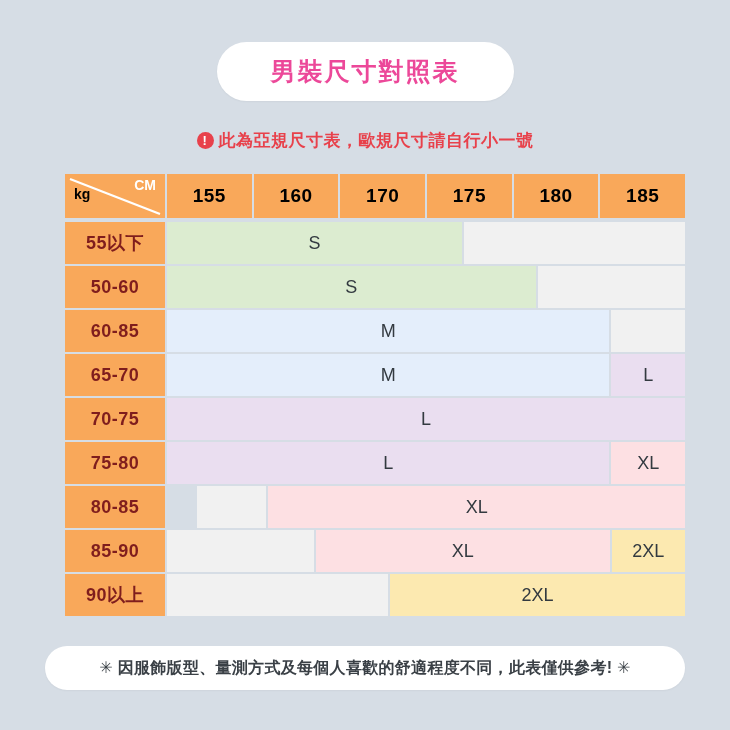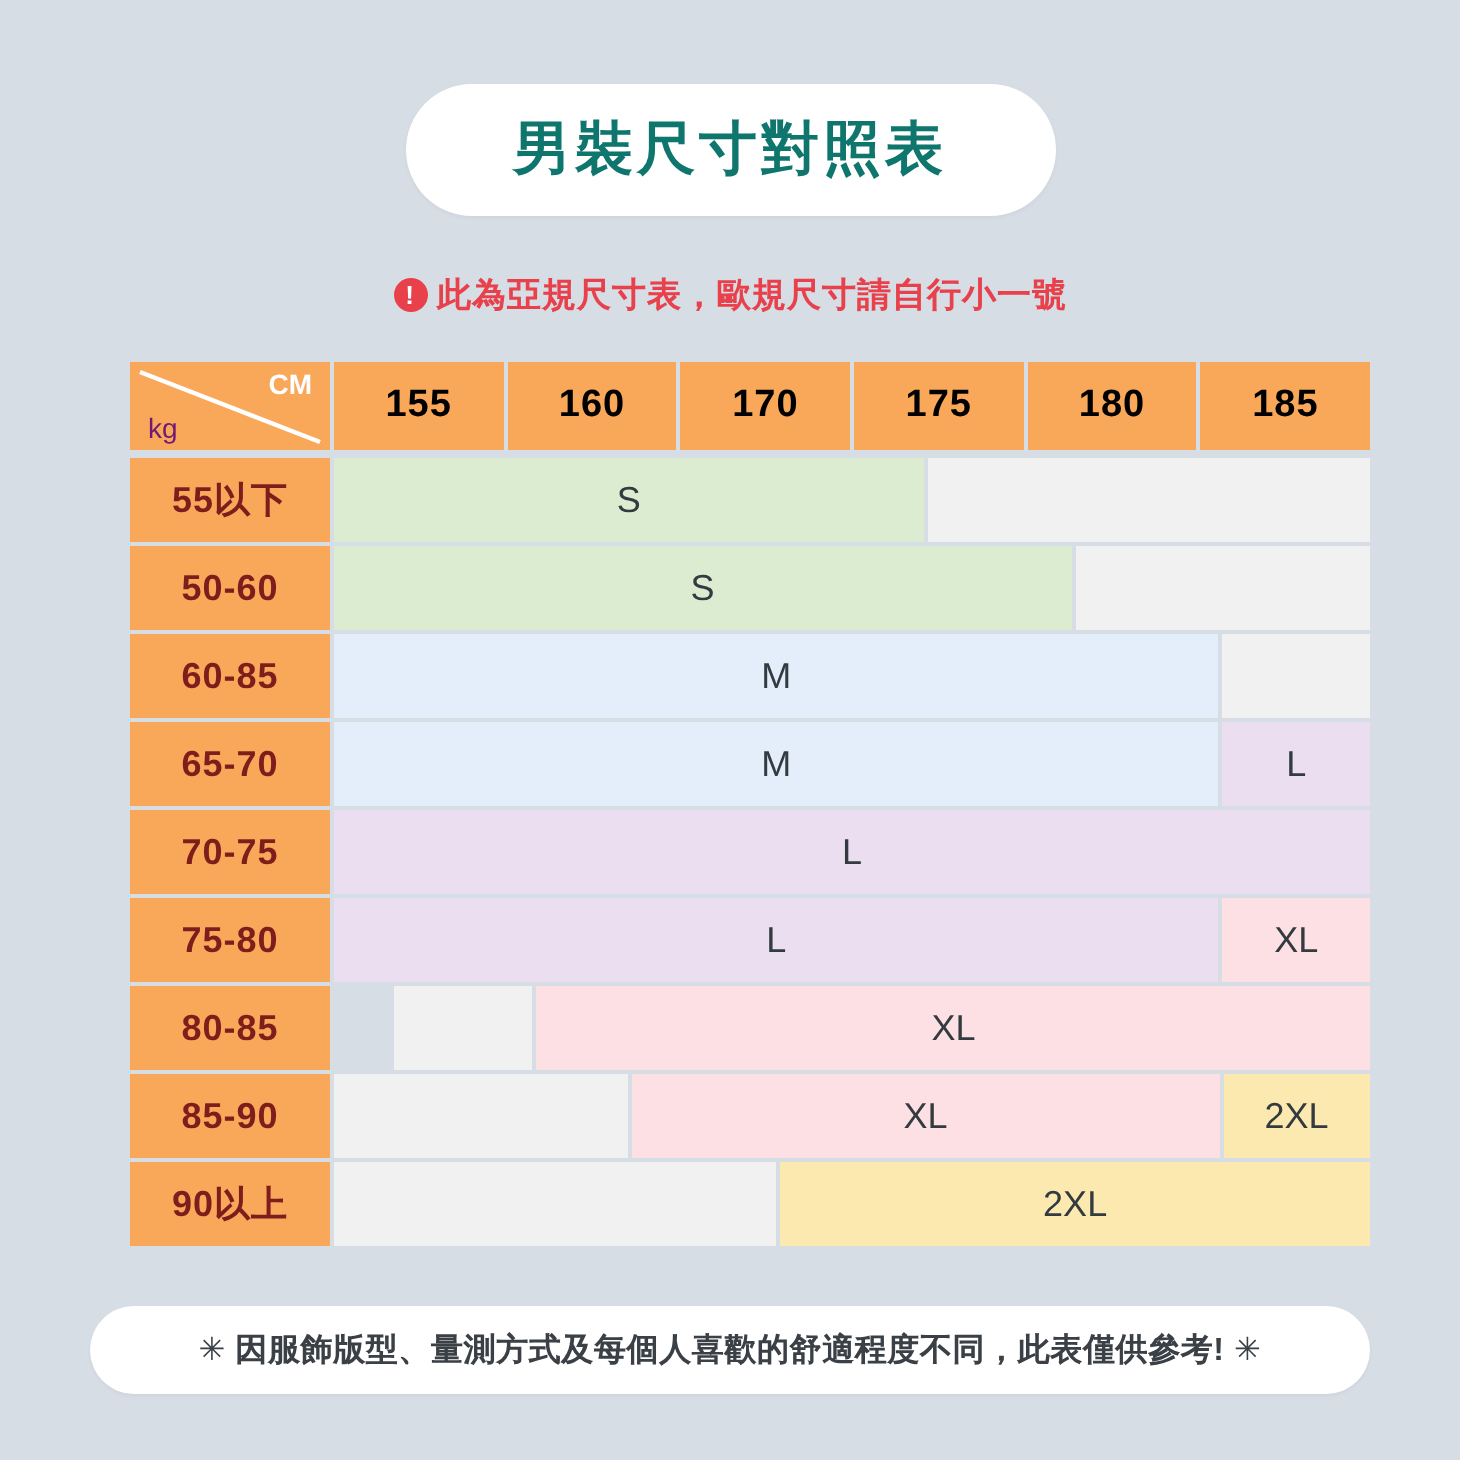--- a/index.html
+++ b/index.html
@@ -18,23 +18,23 @@
   }
   
   .title-pill{
     margin-top:42px;
     background:#ffffff;
     border-radius:40px;
     padding:13px 54px;
     box-shadow:0 1px 2px rgba(0,0,0,.04);
   }
   .title-text{
-    font-size:29px;
-    font-weight:bold;
-    color:#0f766e;
+    font-size:25px;
+    font-weight:bold;
+    color:#ec4899;
     letter-spacing:2px;
     white-space:nowrap;
   }
   
   .subtitle{
     margin-top:28px;
     display:flex;
     align-items:center;
     justify-content:center;
     gap:5px;
@@ -94,24 +94,24 @@
   }
   .cell-corner .cm{
     position:absolute;
     right:9px; top:3px;
     color:#fff;
     font-size:14px;
     font-weight:bold;
   }
   .cell-corner .kg{
     position:absolute;
-    left:9px; bottom:3px;
-    color:#701a75;
+    left:9px; bottom:16px;
+    color:#000000;
     font-size:14px;
-    font-weight:normal;
+    font-weight:bold;
   }
   .cell-head{
     flex:1 1 0;
     background:#f9a85a;
     color:#000000;
     font-size:19px;
     font-weight:bold;
     display:flex;
     align-items:center;
     justify-content:center;

